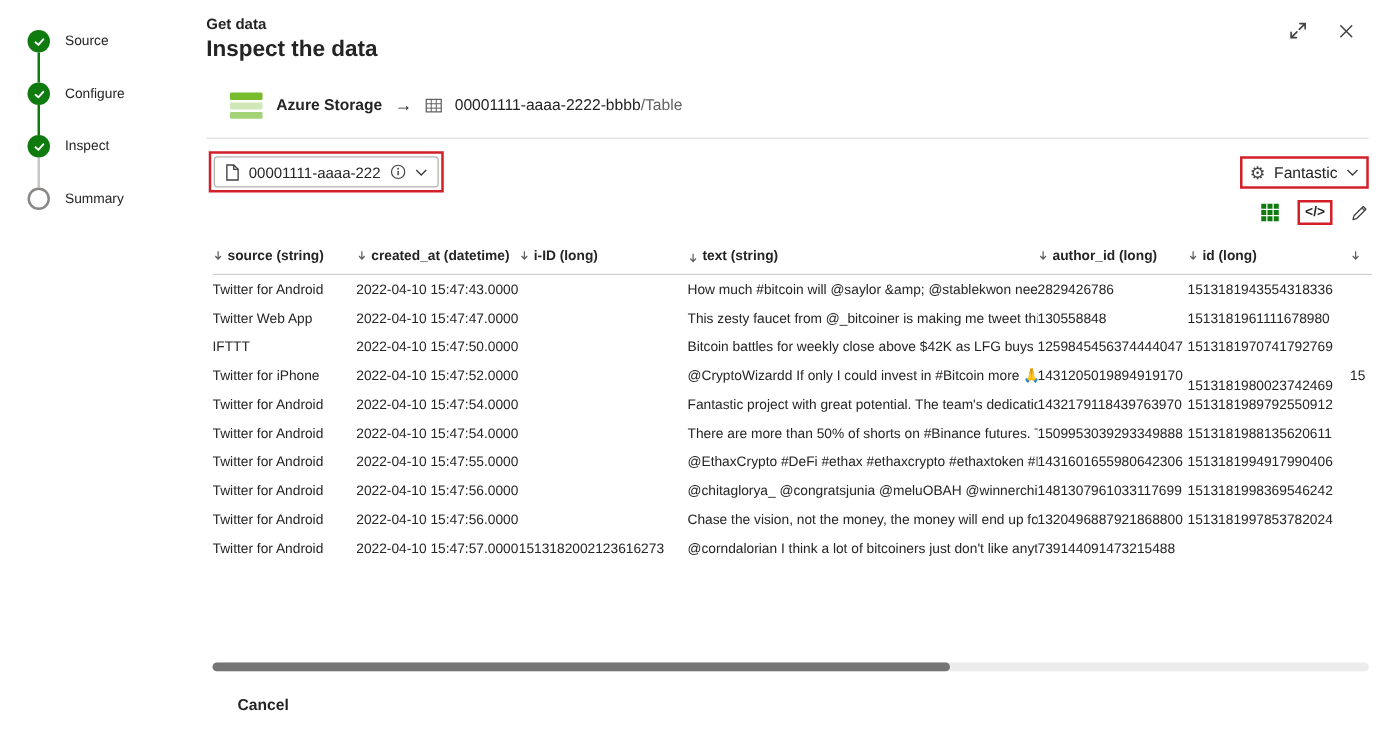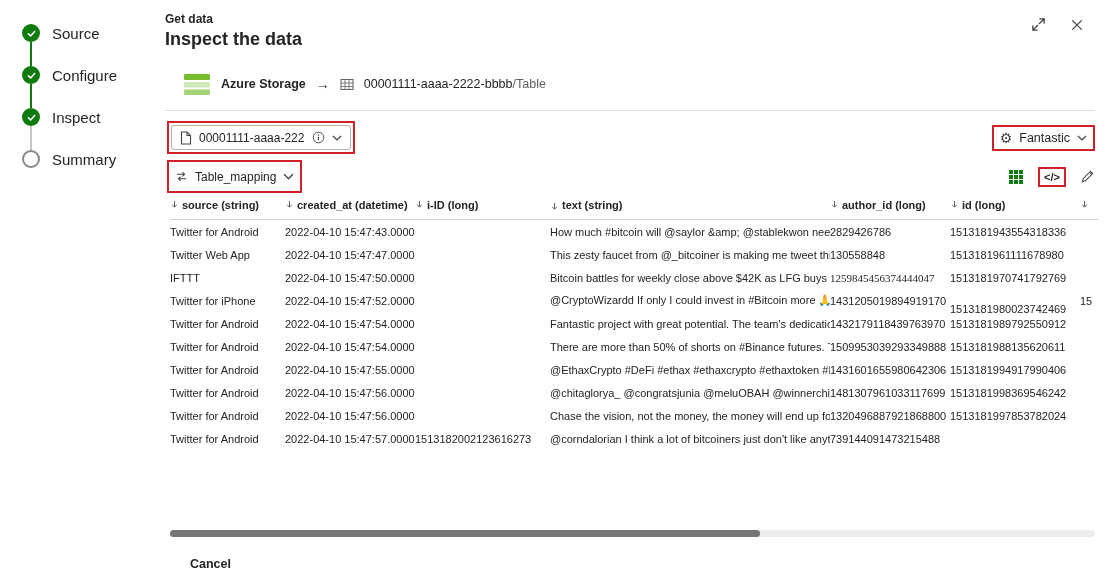--- a/index.html
+++ b/index.html
@@ -9,21 +9,21 @@
 
   
   .stepper{position:absolute;left:22px;top:24px;width:130px}
   .step{display:flex;align-items:center;gap:12px;height:18px}
   .connector{width:2px;height:24px;margin-left:8px}
   .connector.done{background:#0f7b0f}
   .connector.pending{background:#c8c6c4}
   .circle{width:18px;height:18px;border-radius:50%;flex:none;display:flex;align-items:center;justify-content:center}
   .circle.complete{background:#0f7b0f}
   .circle.pending{background:#fff;border:2px solid #8a8886}
-  .step-label{font-size:15px;color:#242424}
+  .step-label{font-size:11px;color:#242424}
 
   
   .eyebrow{position:absolute;left:165px;top:12px;font-size:12px;font-weight:600}
   .title{position:absolute;left:165px;top:29px;font-size:18px;font-weight:700}
   .winctl{position:absolute;top:17px;right:26px;display:flex;gap:24px;align-items:center}
   .winctl > span{cursor:pointer;display:flex}
 
   
   .crumb{position:absolute;left:183px;top:70px;display:flex;align-items:center;gap:10px;font-size:12.5px;height:28px}
   .crumb .src{font-weight:600}
@@ -179,35 +179,20 @@
         <span style="display:flex">
           <svg width="10" height="6" viewBox="0 0 10 6">
               <path d="M1 1 L5 5 L9 1" fill="none" stroke="#424242" stroke-width="1.2"></path>
             </svg>
         </span>
       </span>
     </span>
   </div>
 
   <div class="row2">
-    <span class="annot">
-      <span class="dropdown dd-plain">
-        <span style="display:flex">
-          <svg width="13" height="13" viewBox="0 0 14 14">
-              <path d="M2 4.5 H10 M8 2.2 L10.3 4.5 L8 6.8 M12 9.5 H4 M6 7.2 L3.7 9.5 L6 11.8" fill="none" stroke="#424242" stroke-width="1.1"></path>
-            </svg>
-        </span>
-        <span>Table_mapping</span>
-        <span style="display:flex">
-          <svg width="11" height="7" viewBox="0 0 10 6">
-              <path d="M1 1 L5 5 L9 1" fill="none" stroke="#424242" stroke-width="1.2"></path>
-            </svg>
-        </span>
-      </span>
-    </span>
 
     <span class="view-icons">
       <span class="icon-btn">
         <svg width="16" height="16" viewBox="0 0 16 16">
           <rect x="1" y="1" width="4" height="4" fill="#0f7b0f"></rect>
             <rect x="6" y="1" width="4" height="4" fill="#0f7b0f"></rect>
             <rect x="11" y="1" width="4" height="4" fill="#0f7b0f"></rect>
           <rect x="1" y="6" width="4" height="4" fill="#0f7b0f"></rect>
             <rect x="6" y="6" width="4" height="4" fill="#0f7b0f"></rect>
             <rect x="11" y="6" width="4" height="4" fill="#0f7b0f"></rect>
@@ -290,21 +275,21 @@
           <div class="td" style="width: 280px;">This zesty faucet from @_bitcoiner is making me tweet this ...</div>
           <div class="td" style="width: 120px;">130558848</div>
           <div class="td" style="width: 130px;">1513181961111678980</div>
           <div class="td" style="width: 40px;"></div>
         </div>
         <div class="trow">
           <div class="td" style="width: 115px;">IFTTT</div>
           <div class="td" style="width: 130px;">2022-04-10 15:47:50.0000</div>
           <div class="td" style="width: 135px;"></div>
           <div class="td" style="width: 280px;">Bitcoin battles for weekly close above $42K as LFG buys 4,1...</div>
-          <div class="td" style="width: 120px; font-family: Liberation Serif, serif;">1259845456374444047</div>
+          <div class="td" style="width: 120px;">1259845456374444047</div>
           <div class="td" style="width: 130px;">1513181970741792769</div>
           <div class="td" style="width: 40px;"></div>
         </div>
         <div class="trow">
           <div class="td" style="width: 115px;">Twitter for iPhone</div>
           <div class="td" style="width: 130px;">2022-04-10 15:47:52.0000</div>
           <div class="td" style="width: 135px;"></div>
           <div class="td" style="width: 280px;">@CryptoWizardd If only I could invest in #Bitcoin more 🙏 ...</div>
           <div class="td" style="width: 120px;">1431205019894919170</div>
           <div class="td" style="width: 130px; margin-top: 16px;">1513181980023742469</div>

